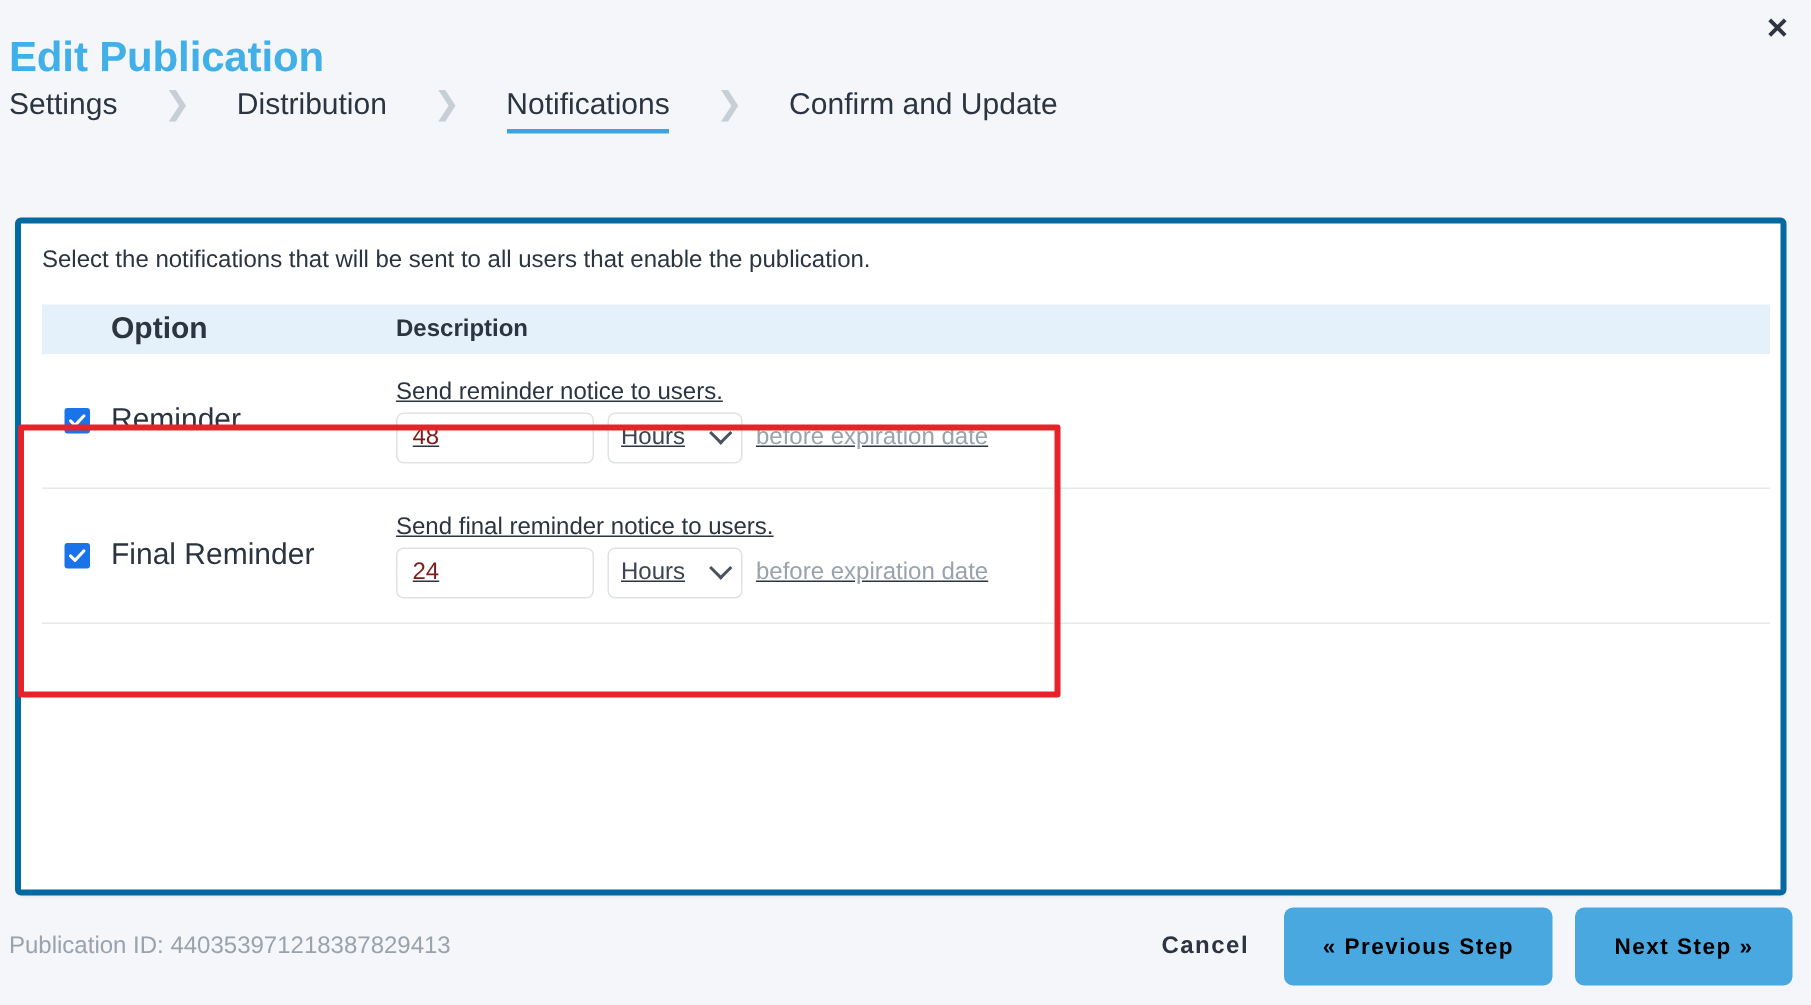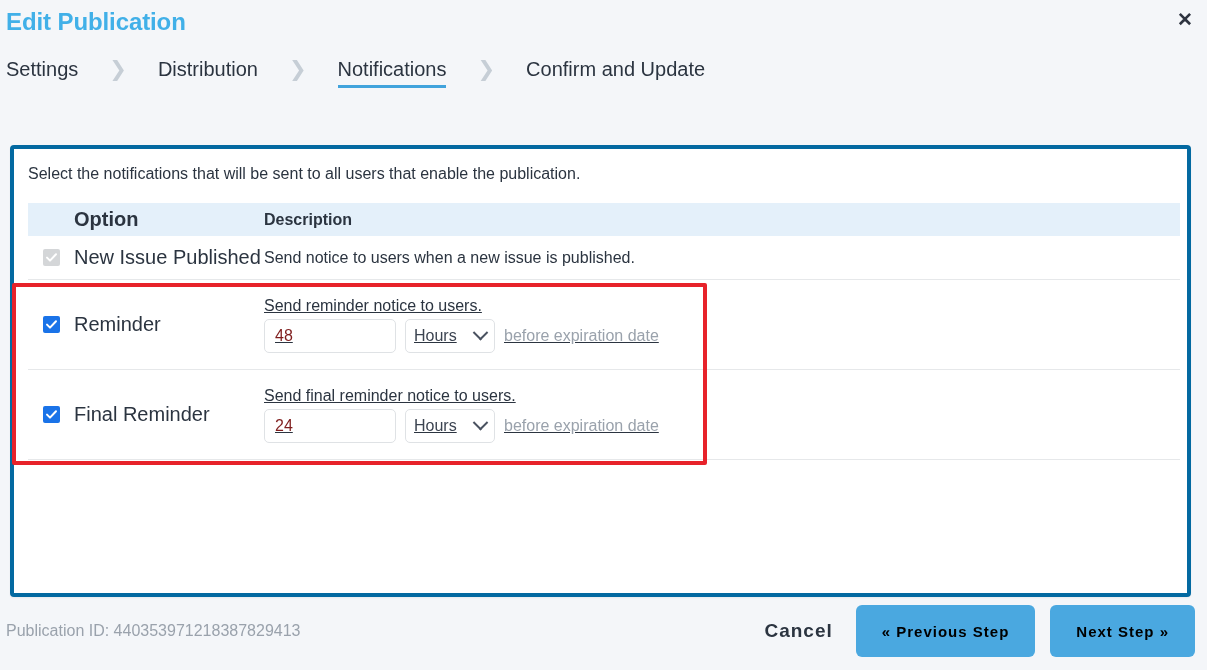--- a/index.html
+++ b/index.html
@@ -9,22 +9,22 @@
     background: #f4f6f9;
     font-family: "Liberation Sans", sans-serif;
     overflow: hidden;
   }
 
   .page { position: relative; width: 1207px; height: 670px; }
 
   
   .dialog-title {
     position: absolute;
-    left: 6px; top: 8px;
-    font-size: 24px;
+    left: 6px; top: 22px;
+    font-size: 28px;
     font-weight: bold;
     color: #41b0e8;
     letter-spacing: -0.1px;
   }
   .close-btn {
     position: absolute;
     right: 8px; top: 5px;
     width: 28px; height: 28px;
     display: flex; align-items: center; justify-content: center;
     font-size: 19px;
@@ -172,21 +172,21 @@
     color: #9aa2ac;
   }
   .footer-actions {
     position: absolute;
     right: 12px; top: 605px;
     display: flex;
     align-items: center;
     gap: 15px;
   }
   .link-btn {
-    font-size: 19px;
+    font-size: 16px;
     font-weight: bold;
     color: #2b3440;
     letter-spacing: 1px;
     cursor: pointer;
     padding: 0 8px;
   }
   .btn {
     height: 52px;
     background: #4aa8e0;
     color: #000000;
@@ -224,31 +224,20 @@
     <div class="intro">Select the notifications that will be sent to all users that enable the publication.</div>
 
     <div class="table">
 
       <div class="thead">
         <div class="col-check"></div>
         <div class="col-option">Option</div>
         <div class="col-desc">Description</div>
       </div>
 
-      <div class="row">
-        <div class="col-check">
-          <span class="cbx disabled">
-            <svg width="13" height="13" viewBox="0 0 13 13">
-              <path d="M2 6.6 L5 9.6 L11 3.2" fill="none" stroke="#ffffff" stroke-width="2" stroke-linecap="round" stroke-linejoin="round"></path>
-            </svg>
-          </span>
-        </div>
-        <div class="col-option">New Issue Published</div>
-        <div class="col-desc">Send notice to users when a new issue is published.</div>
-      </div>
 
       <div class="row tall">
         <div class="col-check">
           <span class="cbx checked">
             <svg width="13" height="13" viewBox="0 0 13 13">
               <path d="M2 6.6 L5 9.6 L11 3.2" fill="none" stroke="#ffffff" stroke-width="2" stroke-linecap="round" stroke-linejoin="round"></path>
             </svg>
           </span>
         </div>
         <div class="col-option">Reminder</div>

